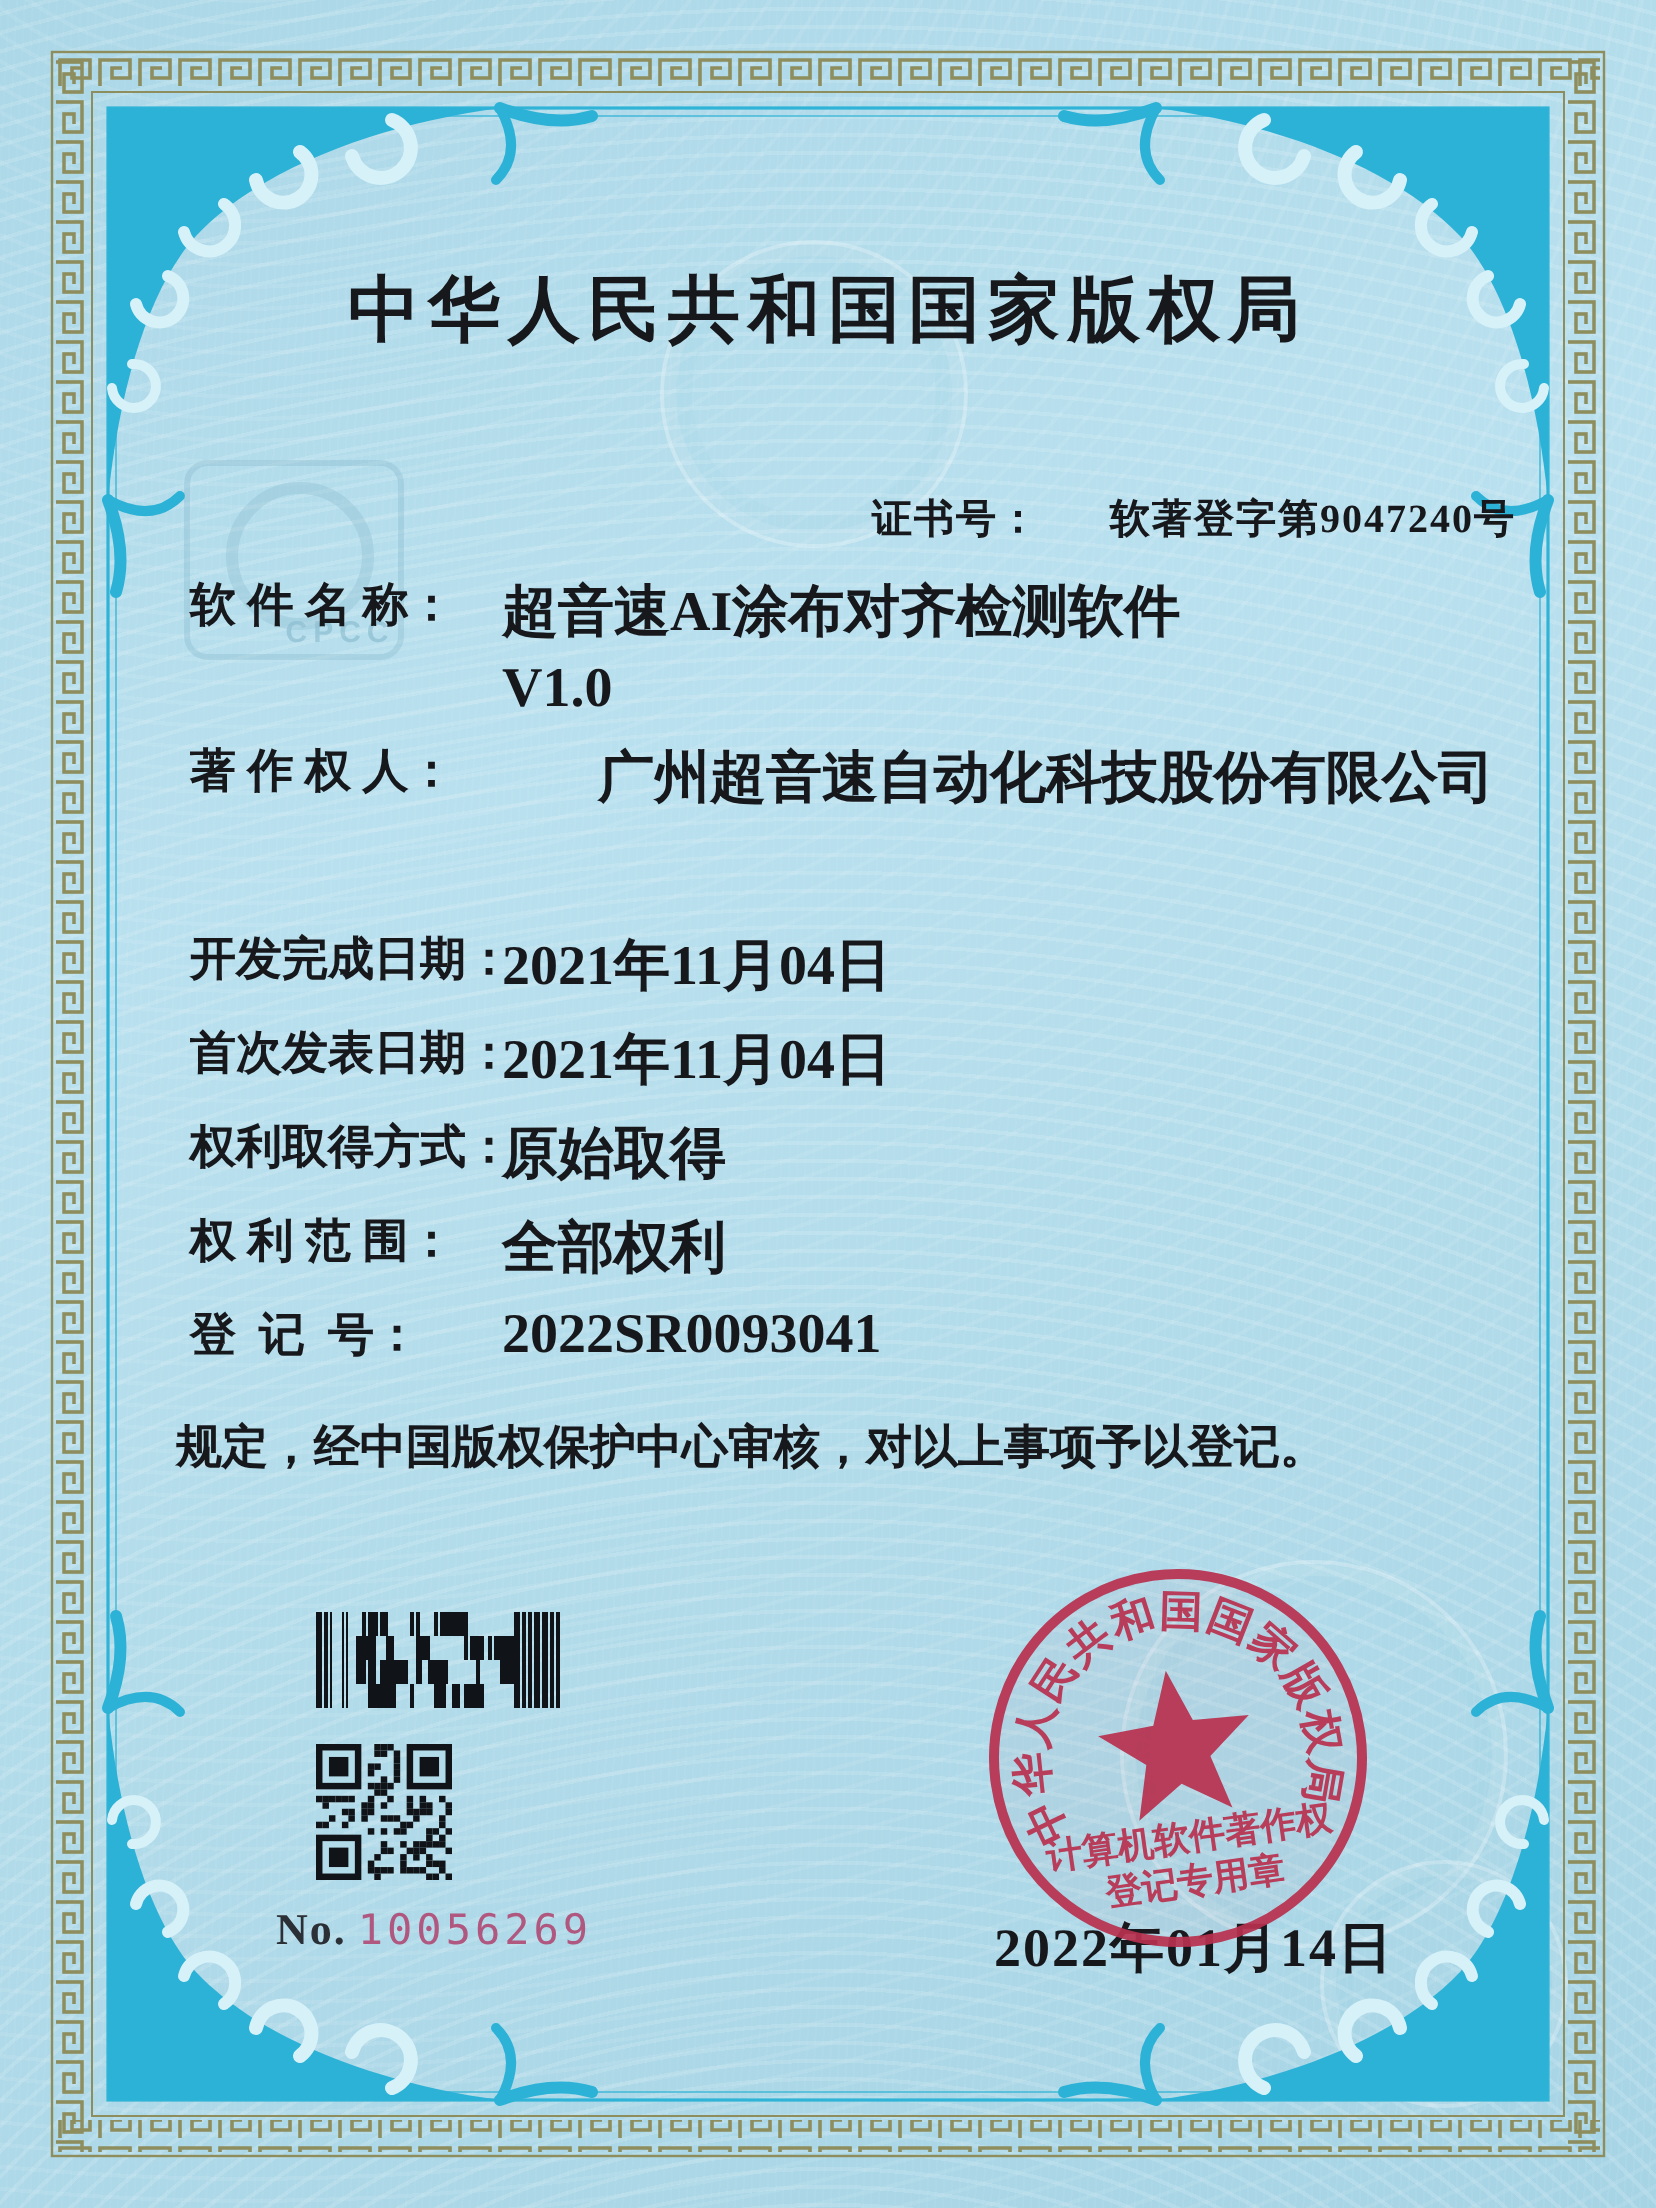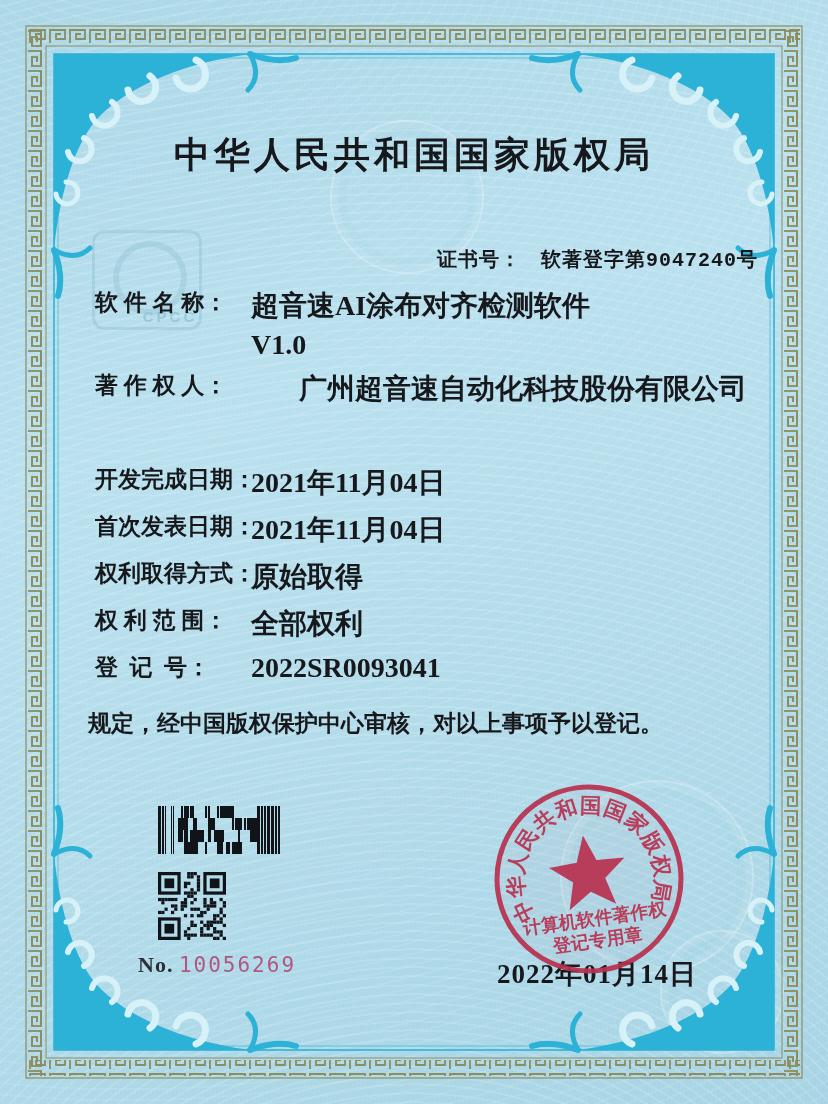--- a/index.html
+++ b/index.html
@@ -32,21 +32,21 @@
     text-align:center;font-size:36px;font-weight:600;letter-spacing:4px;
   }
   .cert-title{
     position:absolute;top:180px;left:0;width:100%;
     text-align:center;font-size:44px;font-weight:800;letter-spacing:2px;
   }
   .certno-line{
     position:absolute;top:246px;right:70px;
     font-size:20px;letter-spacing:1px;font-weight:600;
   }
-  .certno-line .num{margin-left:14px;font-family:Liberation Mono, monospace;}
+  .certno-line .num{margin-left:29px;}
 
   .field-row{position:absolute;left:95px;display:flex;align-items:flex-start;}
   .field-label{width:156px;font-size:23px;font-weight:600;white-space:pre;flex:none;}
   .field-value{font-size:28px;font-weight:600;margin-left:0;}
   .field-value .line2{display:block;margin-top:4px;}
 
   .statement{
     position:absolute;left:88px;top:700px;width:665px;
     font-size:23px;font-weight:600;line-height:2.05;
   }

